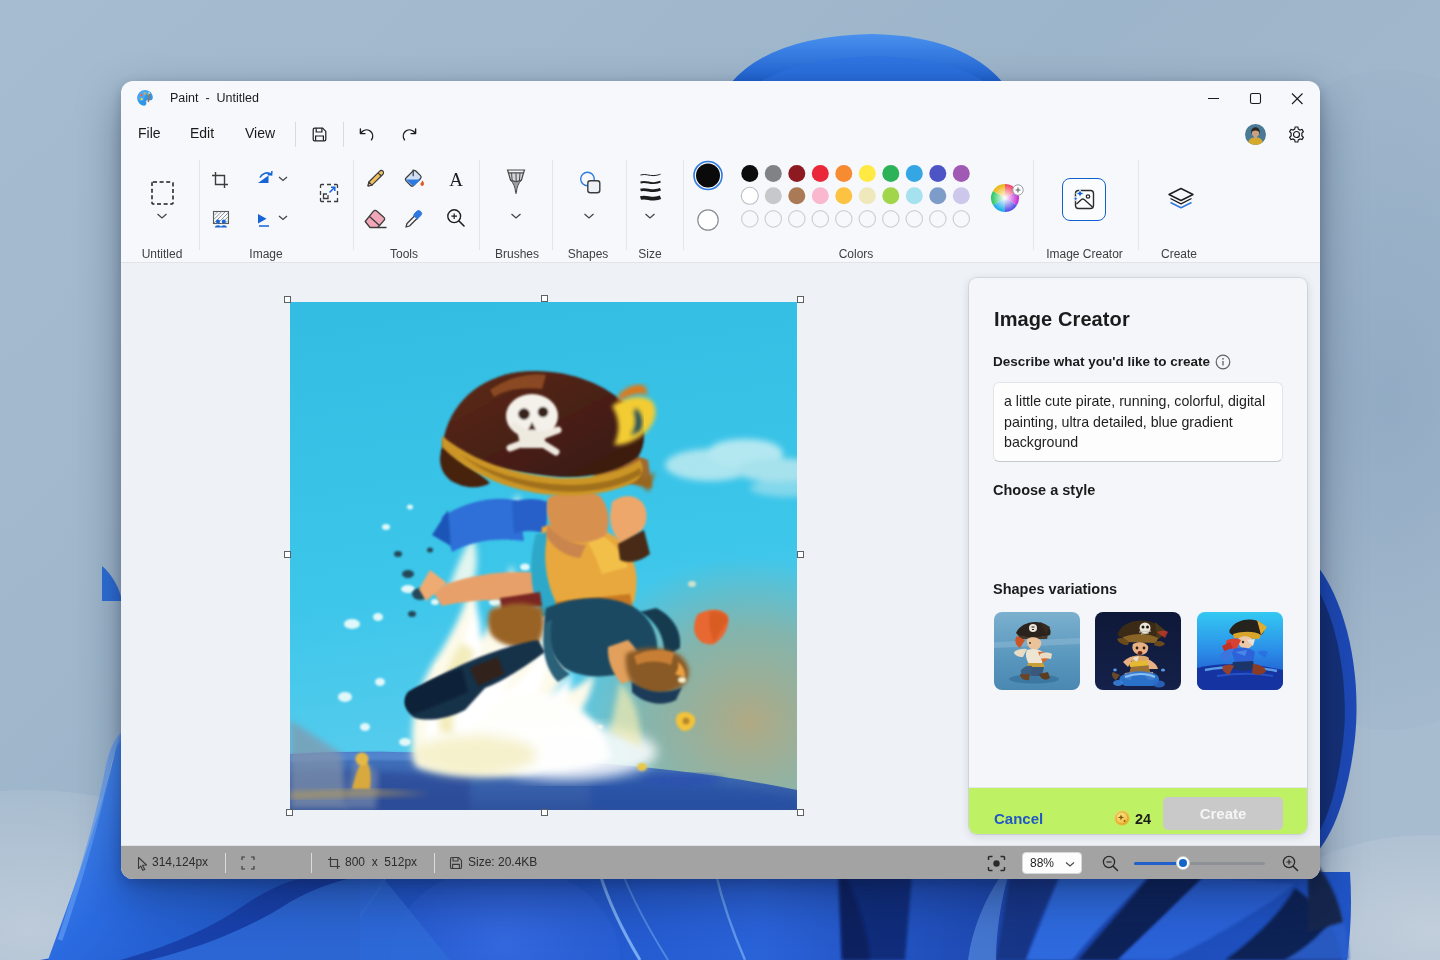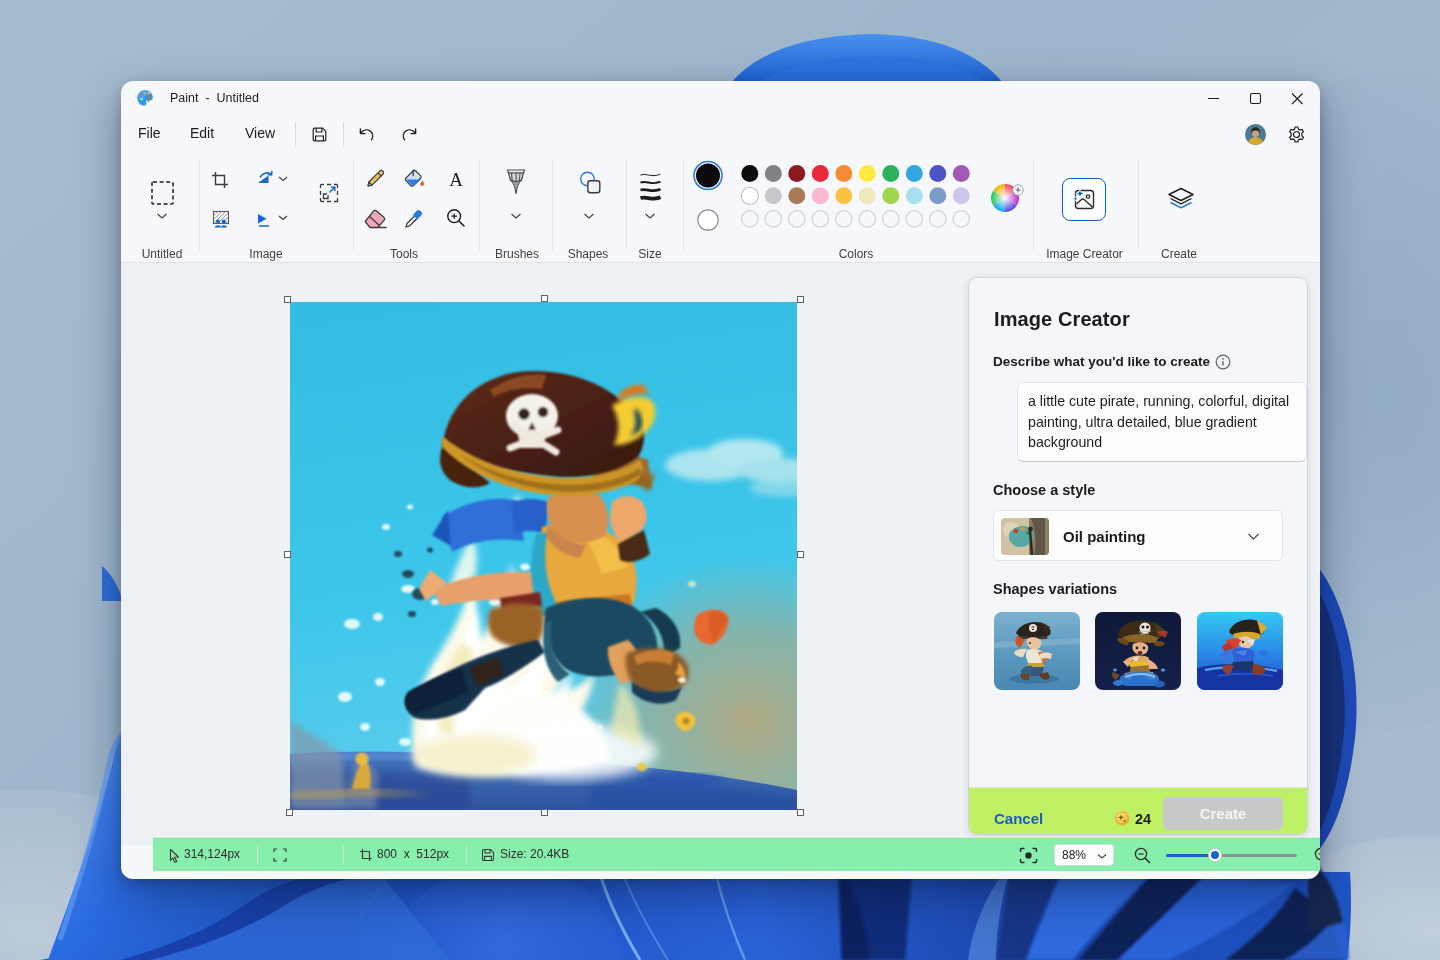--- a/index.html
+++ b/index.html
@@ -23,35 +23,35 @@
   
   #ribbon { position:absolute; left:0; top:71px; width:100%; height:111px; border-bottom:1px solid #e1e3e6; }
   .grouplabel { position:absolute; top:95px; font-size:12px; color:#404040; text-align:center; }
   .gsep { position:absolute; top:8px; height:90px; width:1px; background:#e3e5e8; }
   .chev { stroke:#454545; stroke-width:1.3; fill:none; }
   
   #canvas { position:absolute; left:0; top:182px; width:100%; height:582px; background:#eef1f5; }
   #painting { position:absolute; left:169px; top:221px; }
   .handle { position:absolute; width:7px; height:7px; background:#fff; border:1.4px solid #5c6166; }
   
-  #statusbar { position:absolute; left:0; bottom:8px; width:100%; height:34px; background:#86efac; border-top:1px solid #e0e2e6; font-size:12px; color:#2c2c2c;margin-left:32px; }
+  #statusbar { position:absolute; left:0; bottom:0; width:100%; height:34px; background:#a3a3a3; border-top:1px solid #e0e2e6; font-size:12px; color:#2c2c2c; }
   #statusbar .sitem { position:absolute; top:9px; }
   
   #panel {
     position:absolute; left:848px; top:197px; width:338px; height:556px;
     background:#f4f6f9; border-radius:8px;
     box-shadow:0 2px 10px rgba(30,40,60,.14), 0 0 0 1px rgba(200,205,215,.5);
   }
   #panel h1 { font-size:20px; font-weight:700; color:#1b1b1b; position:absolute; left:25px; top:30px; letter-spacing:.1px;}
   .plabel { position:absolute; font-size:14.5px; font-weight:700; color:#1b1b1b; }
   .plabel.small { font-size:13.5px; }
   #prompt {
     position:absolute; left:24px; top:104px; width:290px; height:80px;
     background:#fdfdfd; border:1px solid #e2e4e7; border-bottom:1px solid #c8cacd; border-radius:6px;
-    font-size:14.2px; color:#1e1e1e; line-height:20.5px; padding:8px 10px;margin-left:24px;
+    font-size:14.2px; color:#1e1e1e; line-height:20.5px; padding:8px 10px;
   }
   #styledrop {
     position:absolute; left:24px; top:232px; width:290px; height:51px;
     background:#fdfdfd; border:1px solid #e2e4e7; border-radius:6px;
   }
   #styledrop .sname { position:absolute; left:69px; top:17px; font-size:15px; font-weight:700; color:#1a1a1a; }
   .thumb { position:absolute; top:334px; width:86px; height:78px; border-radius:8px; overflow:hidden; }
   #pfooter { position:absolute; left:0; bottom:0; width:100%; height:47px; background:#bef264; border-top:1px solid #e4e6e9; border-radius:0 0 8px 8px;font-weight:bold; }
   #cancel { position:absolute; left:25px; top:22px; font-size:15px; color:#2257c5; }
   #createbtn { position:absolute; right:24px; top:9px; width:120px; height:33px; background:#c9c9c9; border-radius:5px; color:#f5f5f5; font-size:15px; text-align:center; line-height:33px; }
@@ -579,38 +579,20 @@
     <div id="panel">
       <h1>Image Creator</h1>
       <div class="plabel small" style="left:24px;top:76px">Describe what you'd like to create</div>
       <svg class="icon" style="left:246px;top:76px" width="16" height="16" viewBox="0 0 16 16">
         <circle cx="8" cy="8" r="6.8" fill="none" stroke="#5f6368" stroke-width="1.2"></circle>
         <path d="M8 7 L 8 11.4" stroke="#5f6368" stroke-width="1.3"></path>
           <circle cx="8" cy="4.8" r=".9" fill="#5f6368"></circle>
       </svg>
       <div id="prompt">a little cute pirate, running, colorful, digital painting, ultra detailed, blue gradient background</div>
       <div class="plabel" style="left:24px;top:204px">Choose a style</div>
-      <div id="styledrop">
-        <svg style="position:absolute;left:7px;top:7px;border-radius:4px" width="48" height="37" viewBox="0 0 48 37">
-          <rect width="48" height="37" fill="#cfc3a4"></rect>
-          <rect x="28" width="20" height="37" fill="#8a7d68"></rect>
-          <path d="M30 0 L 44 0 L 44 37 L 33 37 C 36 24 34 10 30 0 Z" fill="#5f5648"></path>
-          <ellipse cx="10" cy="12" rx="8" ry="8" fill="#e3d9bd" opacity=".8"></ellipse>
-          <path d="M14 10 C 22 6 30 8 32 14 C 34 20 30 27 22 29 C 15 30 9 26 8 20 C 7 15 10 12 14 10 Z" fill="#57a8a2"></path>
-          <circle cx="15" cy="13" r="2.2" fill="#c43c2c"></circle>
-          <circle cx="22" cy="11" r="2" fill="#d8a028"></circle>
-          <circle cx="27" cy="15" r="1.8" fill="#4a7a38"></circle>
-          <path d="M29 12 L 31 37" stroke="#2e2620" stroke-width="2.5"></path>
-          <circle cx="29.5" cy="11" r="2.4" fill="#2e2620"></circle>
-        </svg>
-        <span class="sname">Oil painting</span>
-        <svg style="position:absolute;right:22px;top:21px" width="13" height="9">
-            <path d="M1.5 2 L 6.5 7 L 11.5 2" stroke="#5a5a5a" stroke-width="1.4" fill="none"></path>
-          </svg>
-      </div>
       <div class="plabel" style="left:24px;top:303px">Shapes variations</div>
 
       <div class="thumb" style="left:25px">
         <svg width="86" height="78" viewBox="0 0 86 78">
           <defs>
             <linearGradient id="t1bg" x1="0" y1="0" x2="0" y2="1">
               <stop offset="0" stop-color="#7cb0ce"></stop>
                 <stop offset=".6" stop-color="#5896bd"></stop>
                 <stop offset="1" stop-color="#4a88b2"></stop>
             </linearGradient>

